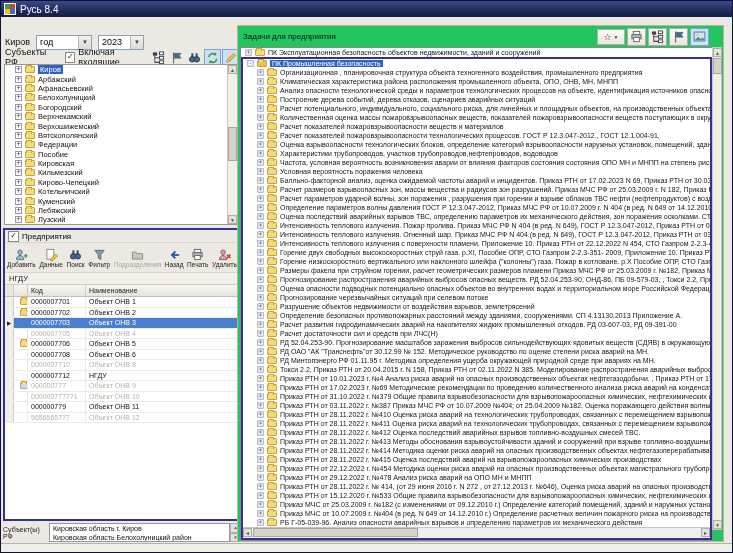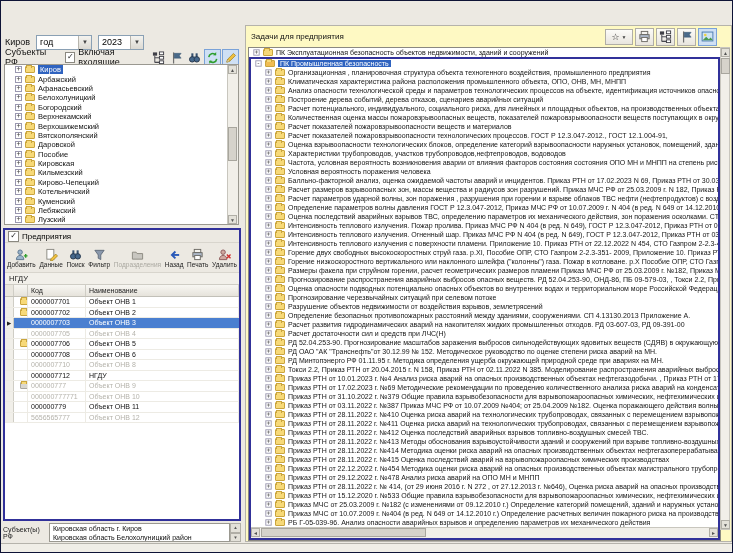--- a/index.html
+++ b/index.html
@@ -73,21 +73,21 @@
   .entstatus{height:12px;background:#f0eee7;border-top:1px solid #c8c6be;font-size:7.5px;
     display:flex;align-items:center;padding-left:4px;color:#222;}
   
   .footer{position:absolute;left:2px;top:522px;width:238px;height:19px;display:flex;}
   .flabel{flex:0 0 46px;font-size:7px;display:flex;align-items:center;color:#222;}
   .flist{flex:1;background:#fff;border:1px solid #9a9890;overflow:hidden;font-size:7px;color:#111;}
   .flist div{height:9px;display:flex;align-items:center;padding-left:3px;white-space:nowrap;}
   .fspin{flex:0 0 11px;display:flex;flex-direction:column;}
   .fspin div{flex:1;background:#e3e1d9;border:1px solid #b0aea6;font-size:4.5px;line-height:7px;text-align:center;color:#555;}
   
-  .rpanel{position:absolute;left:244px;top:24px;width:487px;height:517px;background:#fef9c3;
+  .rpanel{position:absolute;left:236px;top:24px;width:487px;height:517px;background:#22c55e;
     border:1px solid #b5b3ab;box-sizing:border-box;}
   .rphead{position:absolute;left:0;top:0;right:0;height:21px;display:flex;align-items:center;font-size:8px;padding-left:5px;color:#111;}
   .rpbtns{margin-left:auto;display:flex;align-items:center;gap:2px;margin-right:14px;}
   .starbtn{width:26px;height:14px;border:1px solid #b0aea6;background:linear-gradient(#fcfbf8,#e8e5de);
     display:flex;align-items:center;justify-content:center;font-size:9px;gap:2px;}
   .starbtn .dn{font-size:5px;color:#444;}
   .rbtn{width:17px;height:16px;border:1px solid #b0aea6;background:linear-gradient(#fcfbf8,#e8e5de);
     display:flex;align-items:center;justify-content:center;}
   .rbtn.active{background:#cfe0f4;border-color:#7aa2d8;}
   .rtree{position:absolute;left:2px;top:21px;width:473px;height:494px;background:#fff;
@@ -103,20 +103,24 @@
   .rvscroll{position:absolute;right:1px;top:21px;width:10px;height:483px;background:#f1efe9;border:1px solid #c8c6be;box-sizing:border-box;}
   
   .statusbar{position:absolute;left:0;top:542px;width:733px;height:10px;background:#f0eee7;border-top:1px solid #b5b3ab;}
   svg{display:block;}
 </style>
 </head>
 <body>
 
 <div class="window">
 
+  <div class="titlebar">
+    <span class="appicon"></span>
+    <span>Русь 8.4</span>
+  </div>
 
 
   <div class="period">
     <span class="label">Киров</span>
     <div class="combo" style="width:56px;">
       <span>год</span>
       <span class="arr">▼</span>
     </div>
     <div class="combo" style="width:46px;">
       <span>2023</span>
@@ -212,21 +216,21 @@
         <span>Верхошижемский</span>
       </div>
       <div class="titem">
         <span class="exp">+</span>
         <span class="fold"></span>
         <span>Вятскополянский</span>
       </div>
       <div class="titem">
         <span class="exp">+</span>
         <span class="fold"></span>
-        <span>Даровской</span>
+        <span>Федерации</span>
       </div>
       <div class="titem">
         <span class="exp">+</span>
         <span class="fold"></span>
         <span>Пособие</span>
       </div>
       <div class="titem">
         <span class="exp">+</span>
         <span class="fold"></span>
         <span>Кировская</span>

